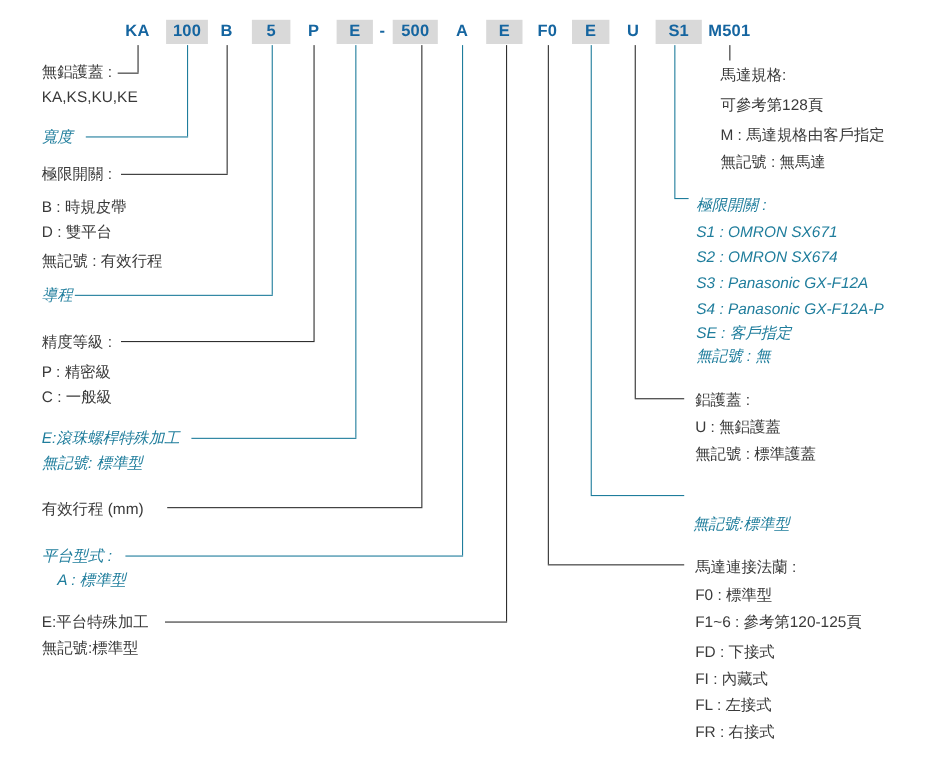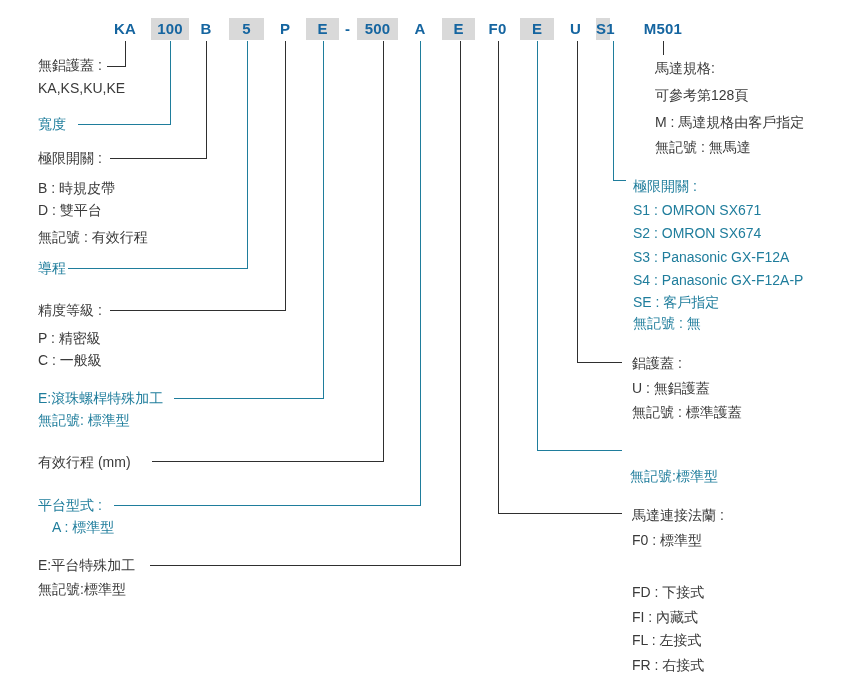--- a/index.html
+++ b/index.html
@@ -7,21 +7,21 @@
     position:relative;width:842px;height:691px;background:#ffffff;overflow:hidden;
     font-family:"Liberation Sans","DejaVu Sans",sans-serif;
   }
   .seg{
     position:absolute;top:18px;height:22px;line-height:22px;text-align:center;
     font-weight:bold;font-size:15px;color:#1565a0;letter-spacing:0.2px;
   }
   .seg.shaded{background:#d9d9d9;}
   .lbl{position:absolute;font-size:14px;line-height:20px;white-space:nowrap;}
   .dark{color:#3a3a3a;}
-  .teal{color:#1f7d9c;}
+  .teal{color:#1f7d9c;font-style:italic;}
   .ln{position:absolute;}
   .ln.v{width:1px;}
   .ln.h{height:1px;}
   .ln.dk{background:#2f2f2f;}
   .ln.tl{background:#1f7d9c;}
 </style>
 </head>
 <body>
 
 <div class="canvas">
@@ -33,21 +33,21 @@
     <span class="seg shaded" style="left:229px;width:35px">5</span>
     <span class="seg" style="left:273px;width:24px">P</span>
     <span class="seg shaded" style="left:306px;width:33px">E</span>
     <span class="seg" style="left:339px;width:17px">-</span>
     <span class="seg shaded" style="left:357px;width:41px">500</span>
     <span class="seg" style="left:407px;width:26px">A</span>
     <span class="seg shaded" style="left:442px;width:33px">E</span>
     <span class="seg" style="left:484px;width:27px">F0</span>
     <span class="seg shaded" style="left:520px;width:34px">E</span>
     <span class="seg" style="left:564px;width:23px">U</span>
-    <span class="seg shaded" style="left:596px;width:14px">S1</span>
+    <span class="seg shaded" style="left:596px;width:42px">S1</span>
     <span class="seg" style="left:639px;width:48px">M501</span>
   </div>
 
   <div class="ln v dk" style="left:125px;top:41px;height:25px"></div>
   <div class="ln v tl" style="left:170px;top:41px;height:83px"></div>
   <div class="ln v dk" style="left:206px;top:41px;height:117px"></div>
   <div class="ln v tl" style="left:247px;top:41px;height:227px"></div>
   <div class="ln v dk" style="left:285px;top:41px;height:269px"></div>
   <div class="ln v tl" style="left:323px;top:41px;height:357px"></div>
   <div class="ln v dk" style="left:383px;top:41px;height:420px"></div>
@@ -114,18 +114,19 @@
   <div class="lbl teal" style="left:633px;top:313px">無記號 : 無</div>
 
   <div class="lbl dark" style="left:632px;top:353px">鋁護蓋 :</div>
   <div class="lbl dark" style="left:632px;top:378px">U : 無鋁護蓋</div>
   <div class="lbl dark" style="left:632px;top:402px">無記號 : 標準護蓋</div>
 
   <div class="lbl teal" style="left:630px;top:466px">無記號:標準型</div>
 
   <div class="lbl dark" style="left:632px;top:505px">馬達連接法蘭 :</div>
   <div class="lbl dark" style="left:632px;top:530px">F0 : 標準型</div>
+  <div class="lbl dark" style="left:632px;top:555px">F1~6 : 參考第120-125頁</div>
   <div class="lbl dark" style="left:632px;top:582px">FD : 下接式</div>
   <div class="lbl dark" style="left:632px;top:607px">FI : 內藏式</div>
   <div class="lbl dark" style="left:632px;top:630px">FL : 左接式</div>
   <div class="lbl dark" style="left:632px;top:655px">FR : 右接式</div>
 
 </div>
 
 </body></html>

